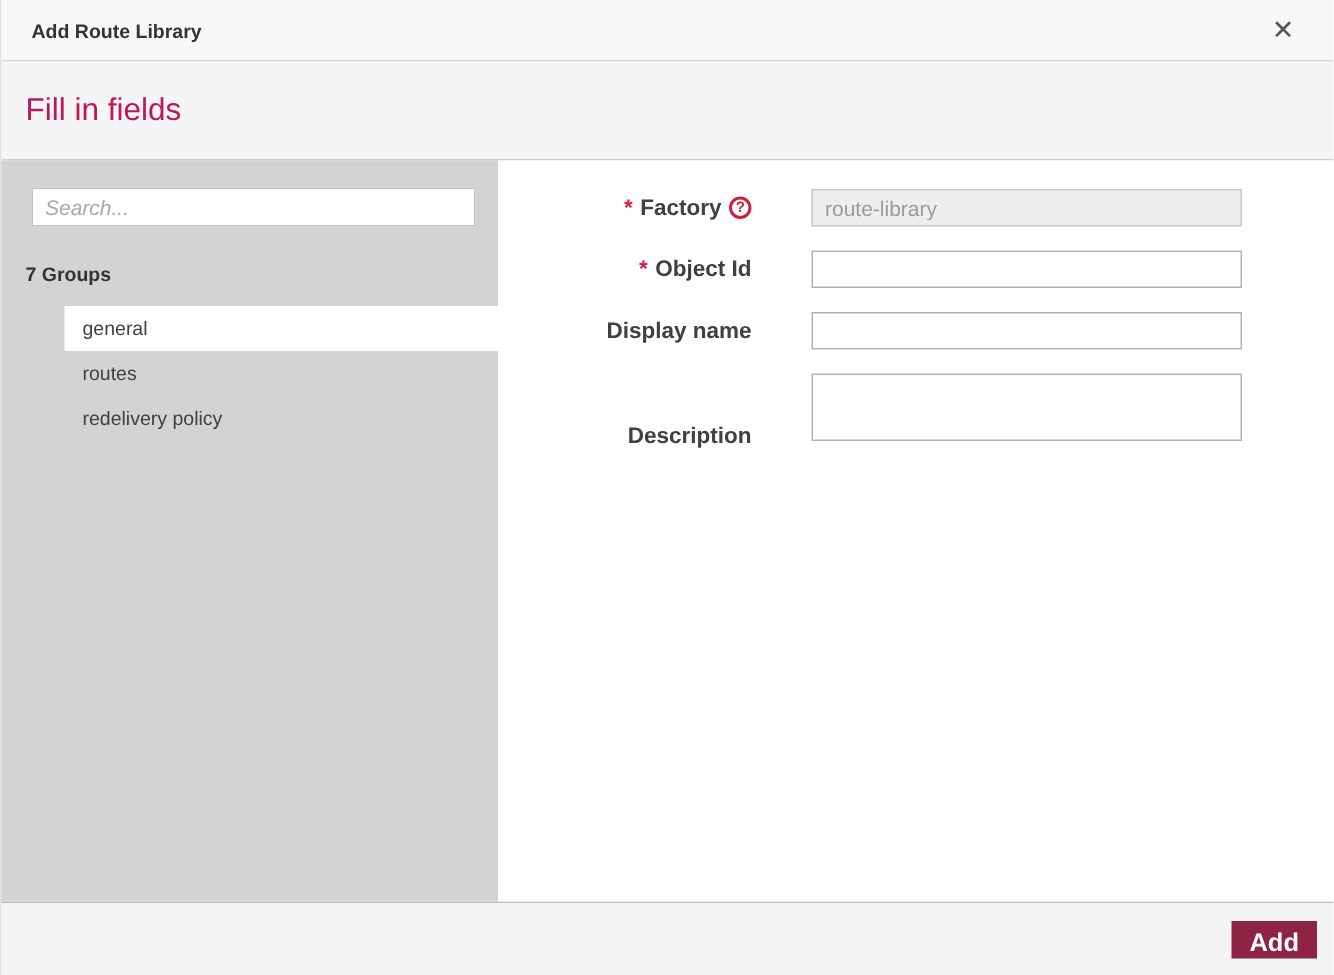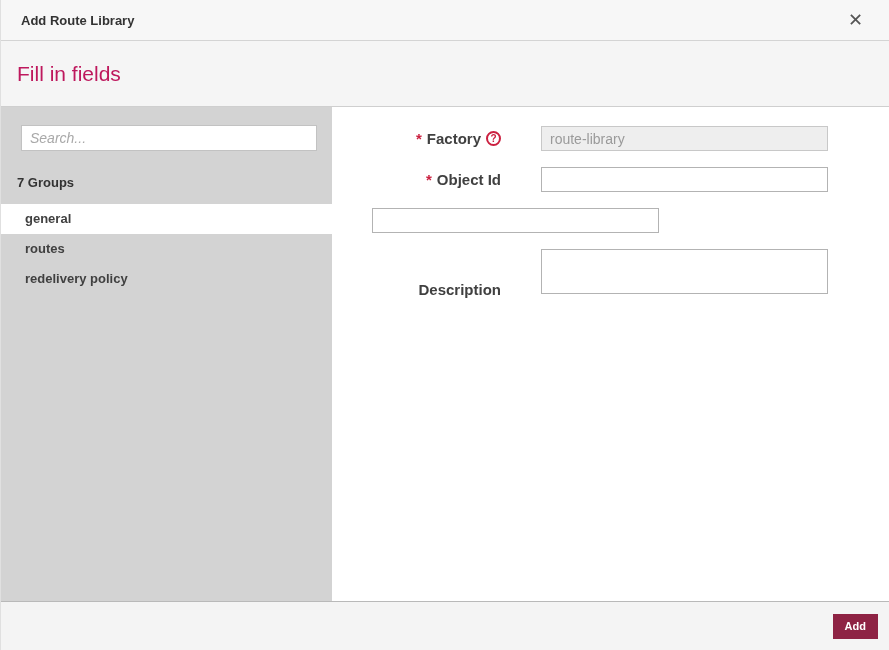--- a/index.html
+++ b/index.html
@@ -88,25 +88,26 @@
   .groups-count {
     margin: 24px 0 14px 16px;
     font-size: 13px;
     font-weight: 700;
     color: #333;
   }
   .group-list { display: flex; flex-direction: column; }
   .group-item {
     height: 30px;
     line-height: 30px;
-    padding-left: 24px;
+    padding-left: 12px;
     font-size: 13px;
-    font-weight: 700;
+    font-weight: 400;
     color: #404040;
     cursor: pointer;
+    margin-left: 42px;
   }
   .group-item.active { background: #fff; }
   
   .content {
     flex: 1 1 auto;
     background: #fff;
     padding-top: 19px;
   }
   .form-row {
     display: flex;
@@ -184,21 +185,21 @@
     display: flex;
     align-items: center;
     justify-content: flex-end;
     padding-right: 11px;
   }
   .add-button {
     background: #8e2344;
     color: #fff;
     border: none;
     font-family: "Liberation Sans", "DejaVu Sans", sans-serif;
-    font-size: 11px;
+    font-size: 17px;
     font-weight: 700;
     padding: 5px 12px;
     height: 25px;
     cursor: pointer;
   }
 </style>
 </head>
 <body>
 
 <div class="dialog">
@@ -243,20 +244,23 @@
         <div class="form-label">
           <span class="required-star">*</span>
           <span>Object Id</span>
         </div>
         <div class="form-field">
           <input class="text-input" type="text" value="" style="">
         </div>
       </div>
 
       <div class="form-row">
+        <div class="form-label">
+          <span>Display name</span>
+        </div>
         <div class="form-field">
           <input class="text-input" type="text" value="" style="">
         </div>
       </div>
 
       <div class="form-row align-top">
         <div class="form-label">
           <span>Description</span>
         </div>
         <div class="form-field">

